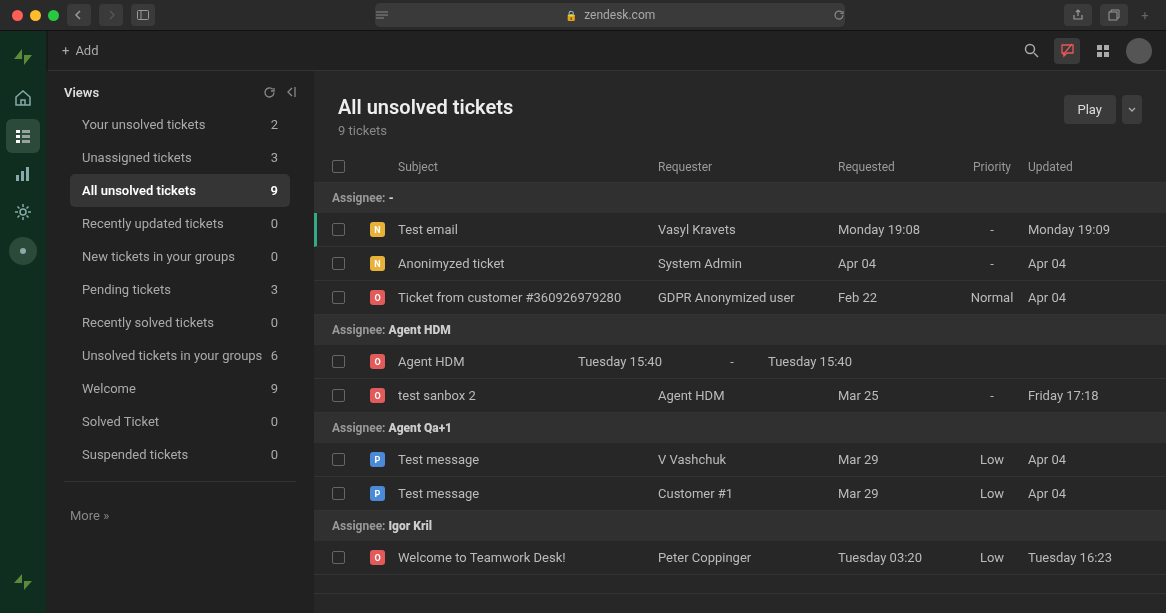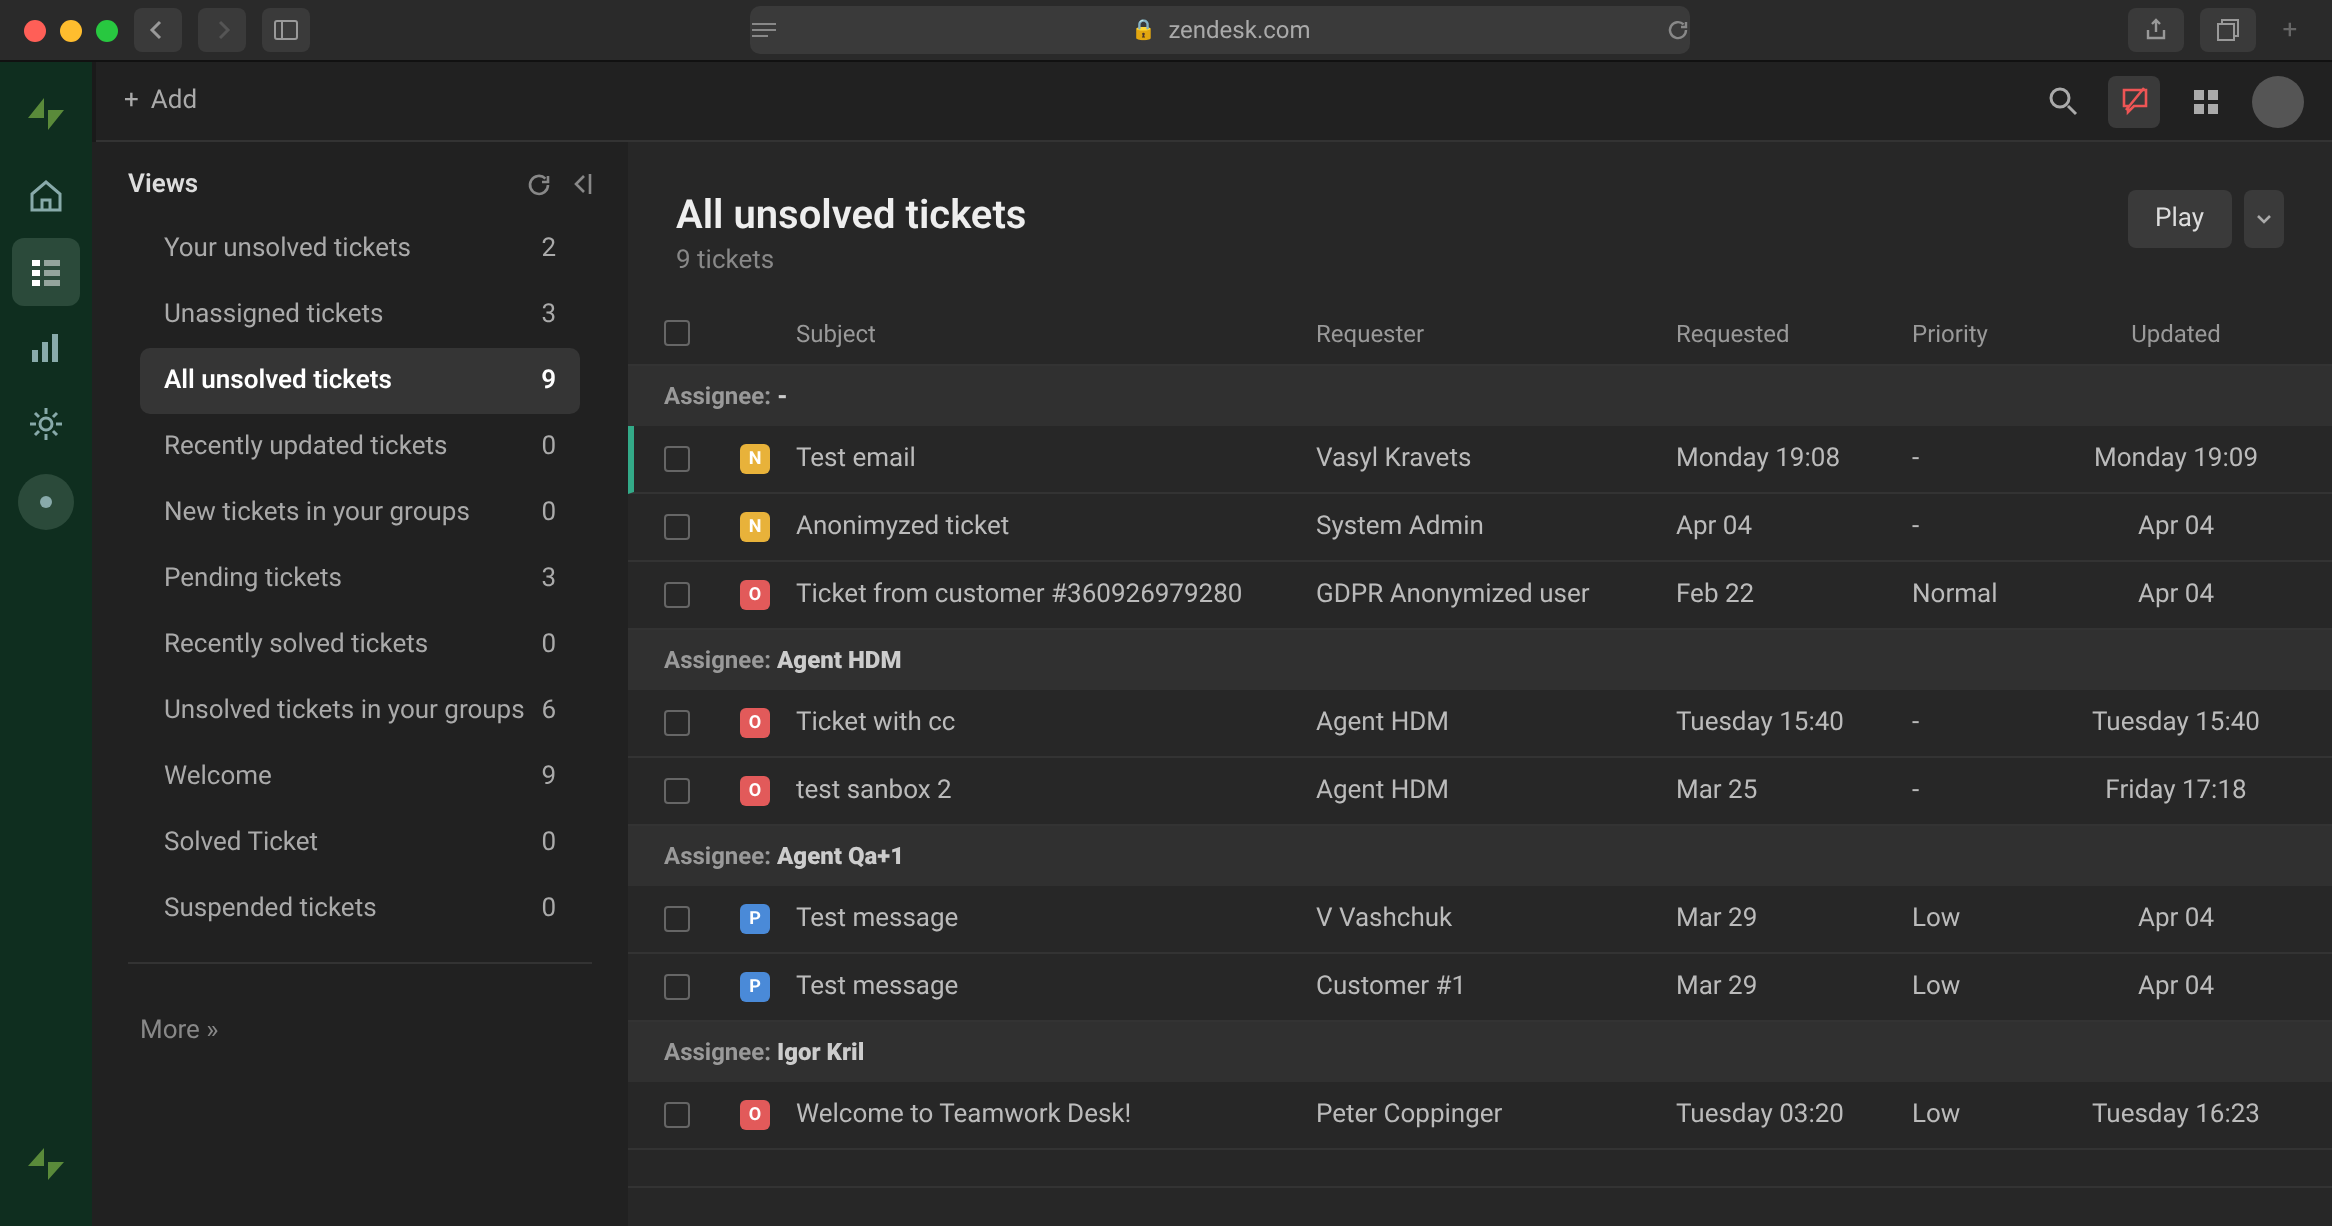--- a/index.html
+++ b/index.html
@@ -46,22 +46,22 @@
 .head-right{margin-left:auto;display:flex;gap:6px;}
 .play{background:#3a3a3a;color:#ddd;padding:7px 14px;border-radius:4px;cursor:pointer;font-size:13px;}
 .drop{background:#3a3a3a;width:20px;border-radius:4px;display:flex;align-items:center;justify-content:center;color:#aaa;cursor:pointer;}
 .table{width:100%;}
 .thead{display:flex;padding:8px 18px;color:#999;font-size:12px;border-bottom:1px solid #333;}
 .col-cb{width:38px;}
 .col-st{width:28px;}
 .col-sub{flex:1;min-width:260px;}
 .col-req{width:180px;}
 .col-rqd{width:118px;}
-.col-pri{width:72px;}
-.col-upd{width:120px;text-align:center;}
+.col-pri{width:72px;text-align:center;}
+.col-upd{width:120px;}
 .group{background:#303030;padding:8px 18px;color:#999;font-size:12px;font-weight:bold;}
 .group b{color:#ccc;}
 .row{display:flex;align-items:center;padding:9px 18px;border-bottom:1px solid #333;color:#bbb;cursor:pointer;}
 .row.hl{border-left:3px solid #3a8;padding-left:15px;}
 .cb{width:13px;height:13px;border:1px solid #666;border-radius:2px;}
 .badge{width:15px;height:15px;border-radius:3px;display:flex;align-items:center;justify-content:center;font-size:9px;font-weight:700;color:#fff;}
 .bn{background:#e8b23a;}
 .bo{background:#e25a5a;}
 .bp{background:#4a8ad8;}
 svg{display:block;}
@@ -336,21 +336,20 @@
       <div class="col-upd">Apr 04</div>
             </div>
             <div class="group">Assignee: <b>Agent HDM</b></div>
             <div class="row">
       <div class="col-cb">
                 <div class="cb"></div>
               </div>
       <div class="col-st">
                 <div class="badge bo">O</div>
               </div>
-      <div class="col-sub">Ticket with cc</div>
       <div class="col-req">Agent HDM</div>
       <div class="col-rqd">Tuesday 15:40</div>
       <div class="col-pri">-</div>
       <div class="col-upd">Tuesday 15:40</div>
             </div>
             <div class="row">
       <div class="col-cb">
                 <div class="cb"></div>
               </div>
       <div class="col-st">

